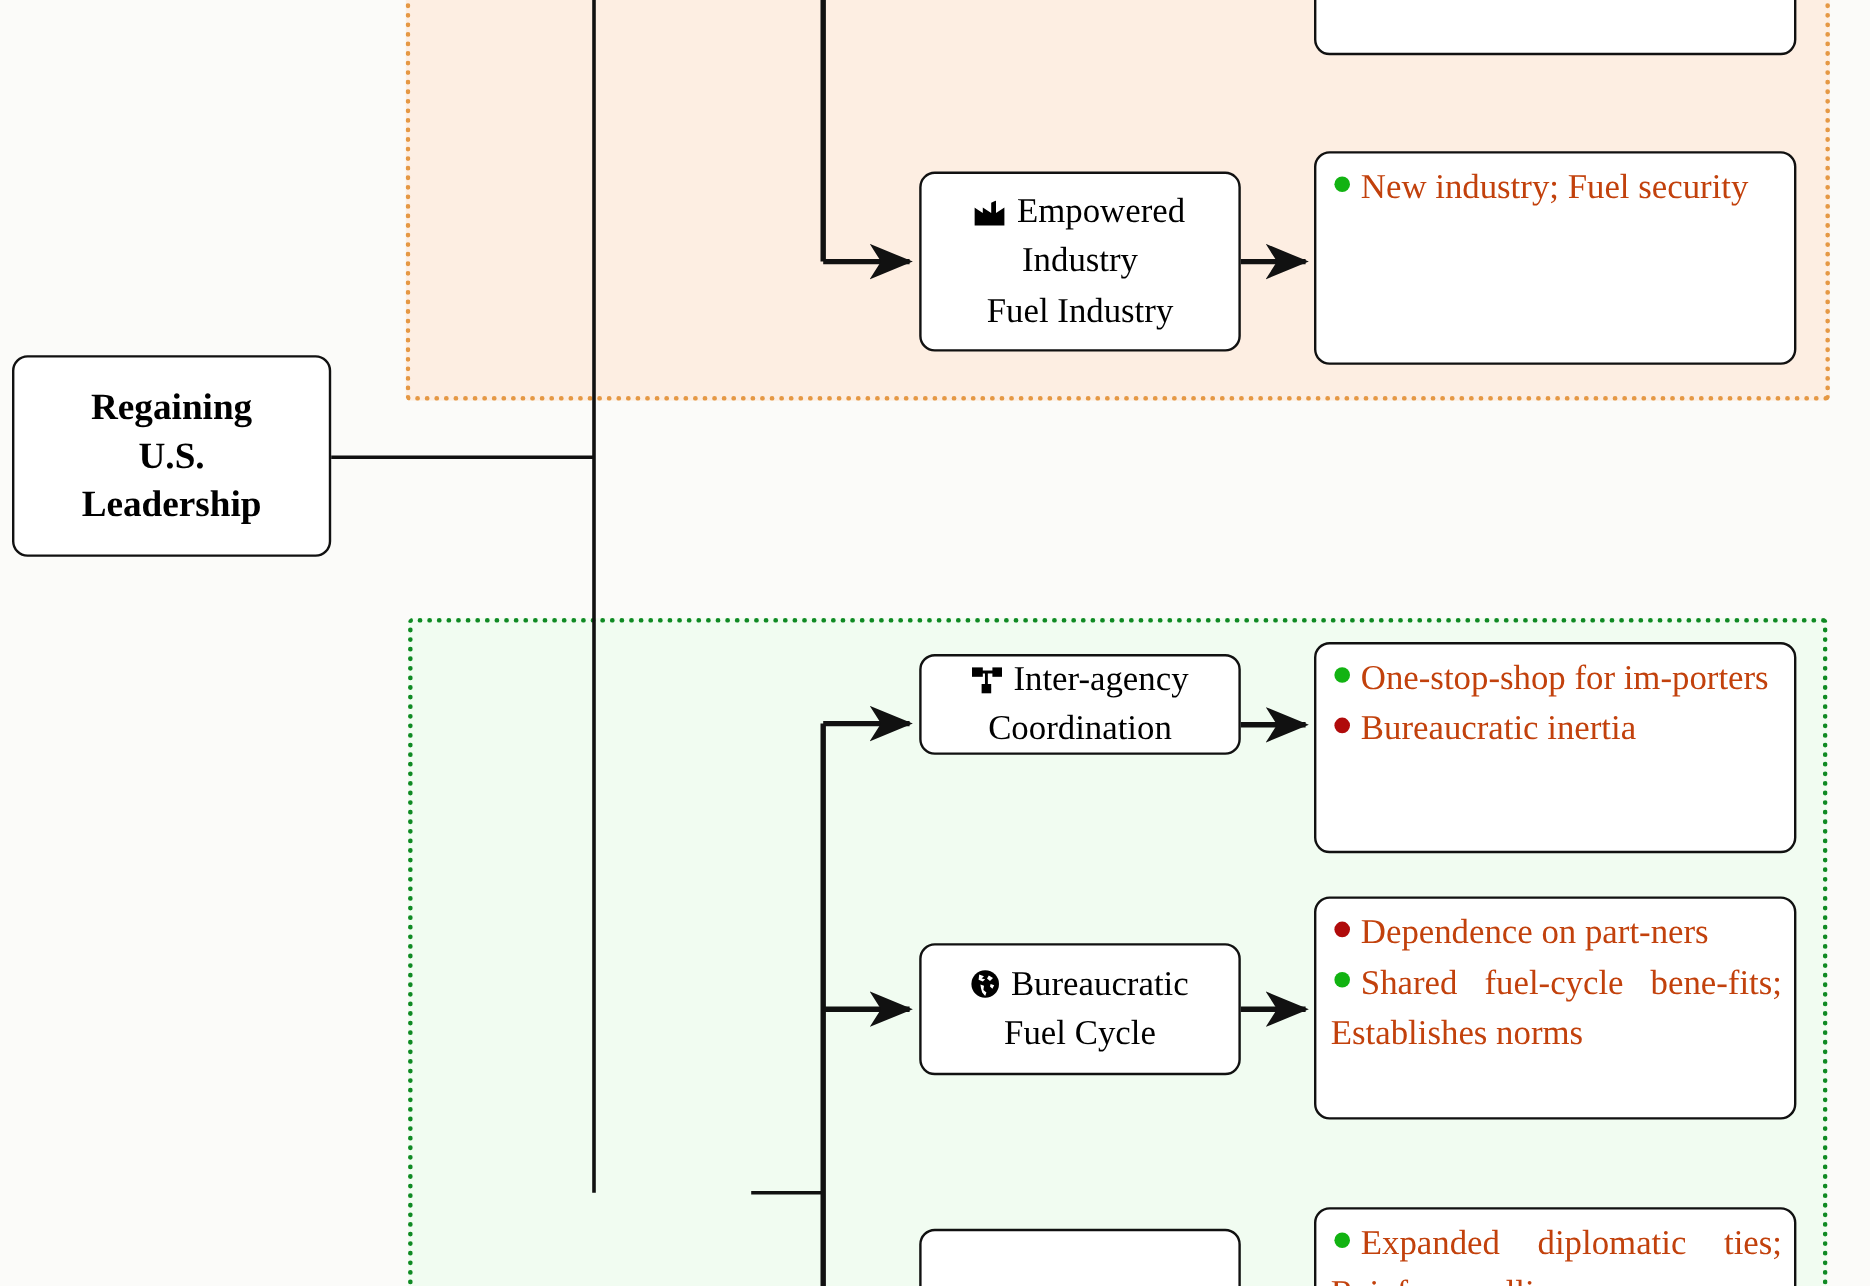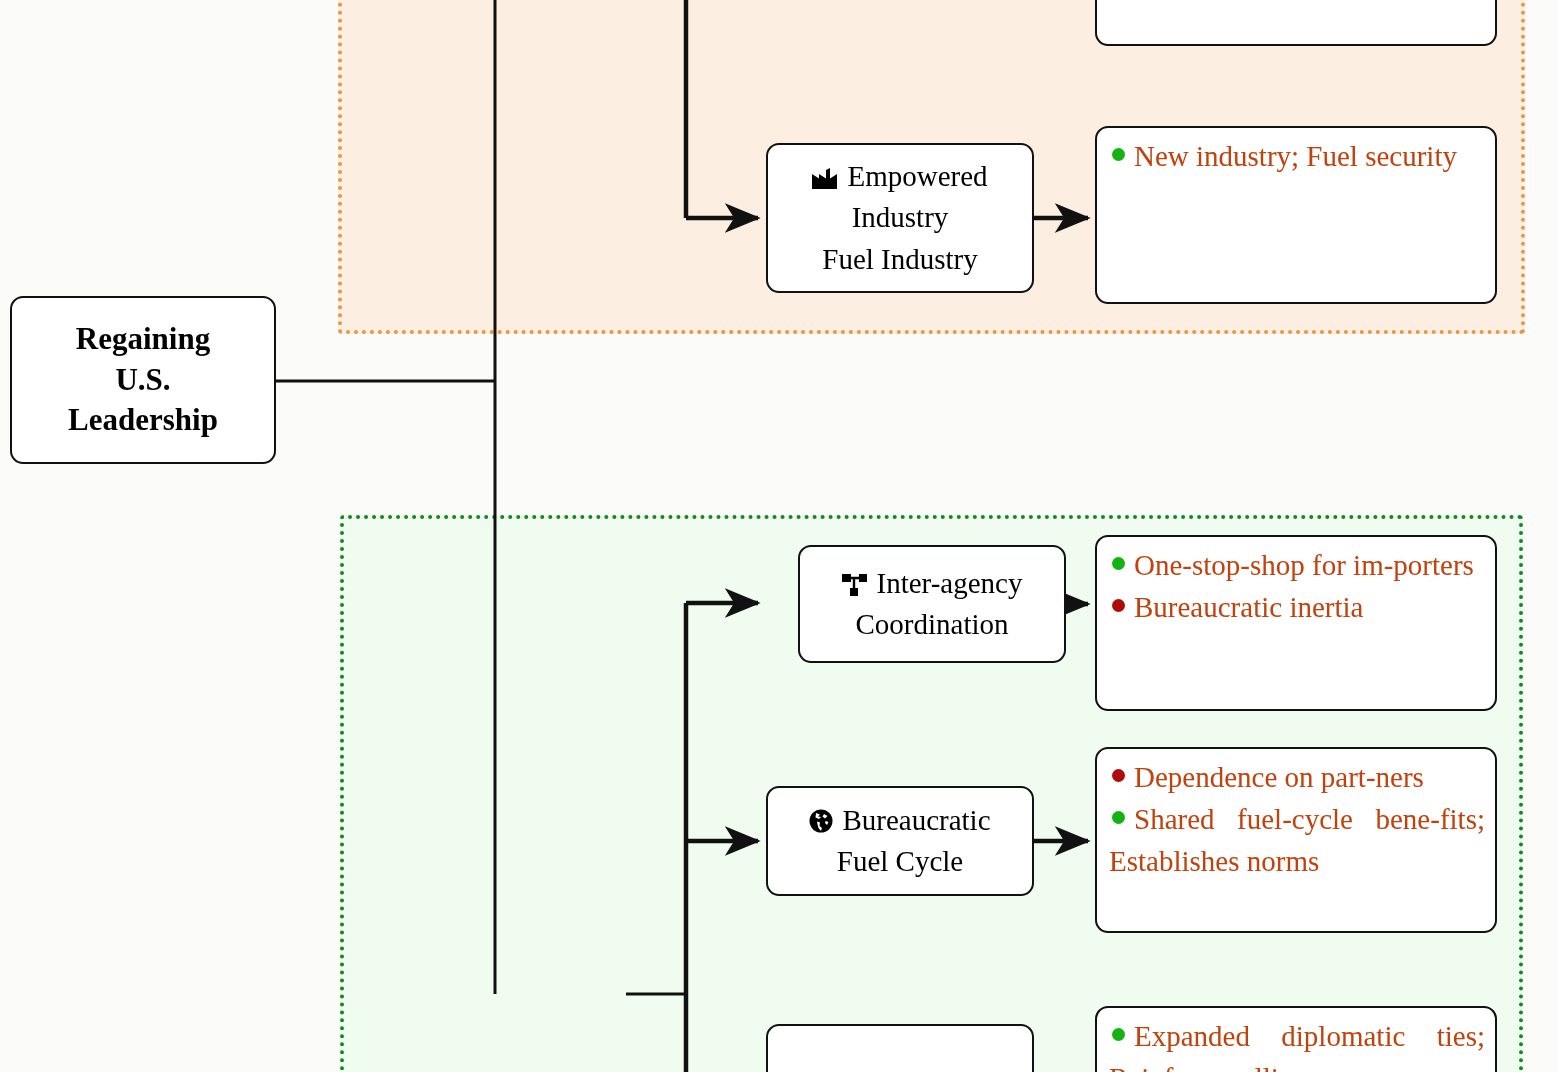--- a/index.html
+++ b/index.html
@@ -48,21 +48,21 @@
   }
   .branch{
     left:360px;top:937px;width:266px;height:115px;
     font-size:31px;font-style:italic;line-height:1.3;
   }
   .policy{
     left:766px;width:268px;
     font-size:29px;line-height:1.42;
   }
   .policy-industry{top:143px;height:150px;}
-  .policy-interagency{top:545px;height:118px;margin-left:32px;}
+  .policy-interagency{top:545px;height:84px;}
   .policy-fuelcycle{top:786px;height:110px;}
   .policy-strategic{top:1024px;height:150px;}
 
   .outcome{
     position:absolute;box-sizing:border-box;
     background:#ffffff;
     border:2.2px solid #111;
     border-radius:13px;
     left:1095px;width:402px;
     padding:8px 10px 8px 12px;

